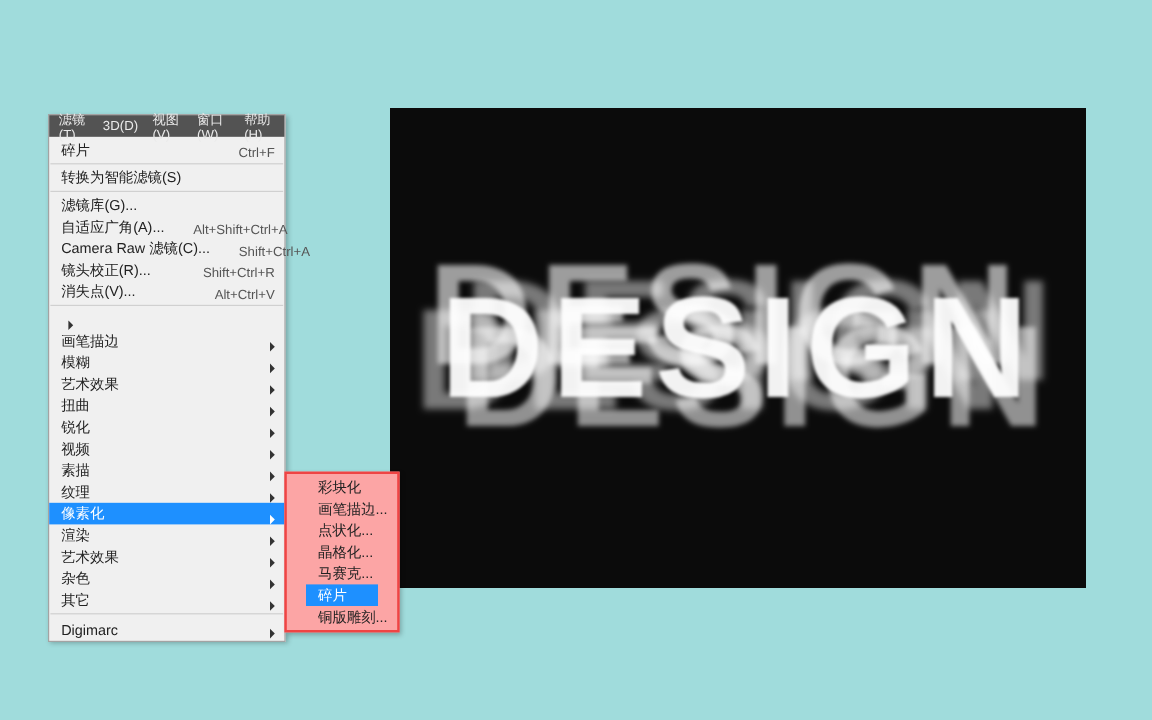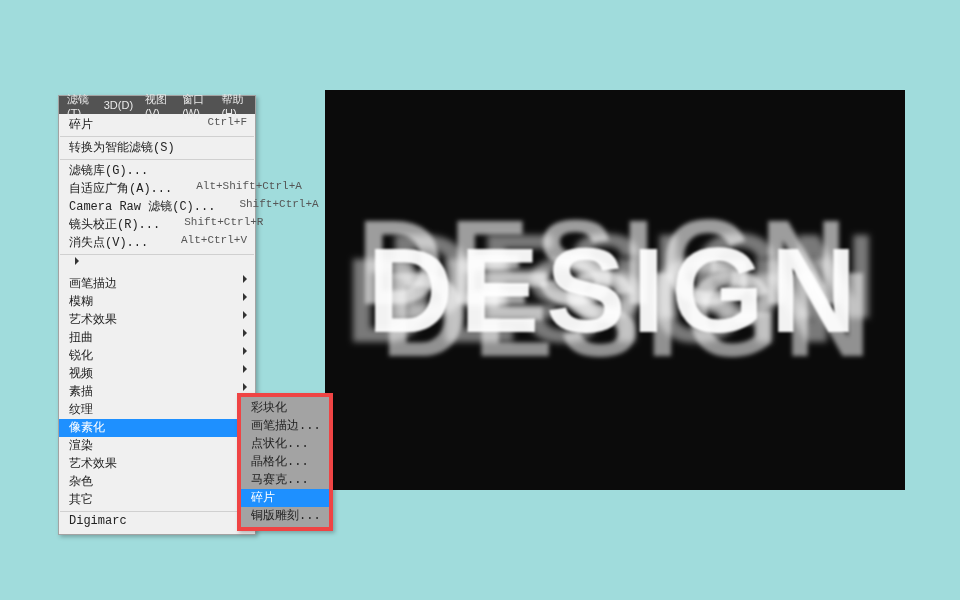--- a/index.html
+++ b/index.html
@@ -9,21 +9,21 @@
     background: #a0dcdc;
     font-family: "Microsoft YaHei", "SimSun", Arial, sans-serif;
     font-size: 12px;
     position: relative;
     overflow: hidden;
   }
 
   
   .menu-panel {
     position: absolute;
-    left: 58px;
+    left: 40px;
     top: 95px;
     width: 198px;
     background: #f0f0f0;
     border: 1px solid #a3a3a3;
     box-shadow: 2px 2px 4px rgba(0,0,0,0.25);
   }
   .menubar {
     display: flex;
     background: #535353;
     color: #eaeaea;
@@ -37,27 +37,26 @@
     cursor: default;
   }
   .menu-list { padding: 2px 0; }
   .menu-sep {
     height: 1px;
     background: #d0d0d0;
     margin: 2px 1px;
   }
   .menu-item {
     display: flex;
-    align-items: flex-start;
+    align-items: flex-end;
     height: 18px;
     padding: 0 8px 0 10px;
     color: #222;
     cursor: default;
     position: relative;
-    font-family: Liberation Mono, monospace;
   }
   .menu-item .lbl { flex: 1; white-space: nowrap; }
   .menu-item .shortcut { color: #555; font-size: 11px; margin-left: 24px; white-space: nowrap;}
   .menu-item .arrow {
     width: 0; height: 0;
     border-top: 4px solid transparent;
     border-bottom: 4px solid transparent;
     border-left: 4px solid #333;
     margin-left: 6px;
   }
@@ -66,24 +65,24 @@
     color: #fff;
   }
   .menu-item.highlight .arrow { border-left-color: #fff; }
 
   
   .submenu {
     position: absolute;
     left: 237px;
     top: 393px;
     width: 96px;
-    background: #a3a3a3;
-    border: 4px solid #ef4444;
+    background: #fca5a5;
+    border: 2px solid #ef4444;
     box-shadow: 2px 2px 4px rgba(0,0,0,0.25);
-    padding: 2px 0;
+    padding: 2px 16px;
   }
   .submenu .menu-item { padding: 0 8px 0 10px; }
 
   
   .canvas {
     position: absolute;
     left: 325px;
     top: 90px;
     width: 580px;
     height: 400px;

